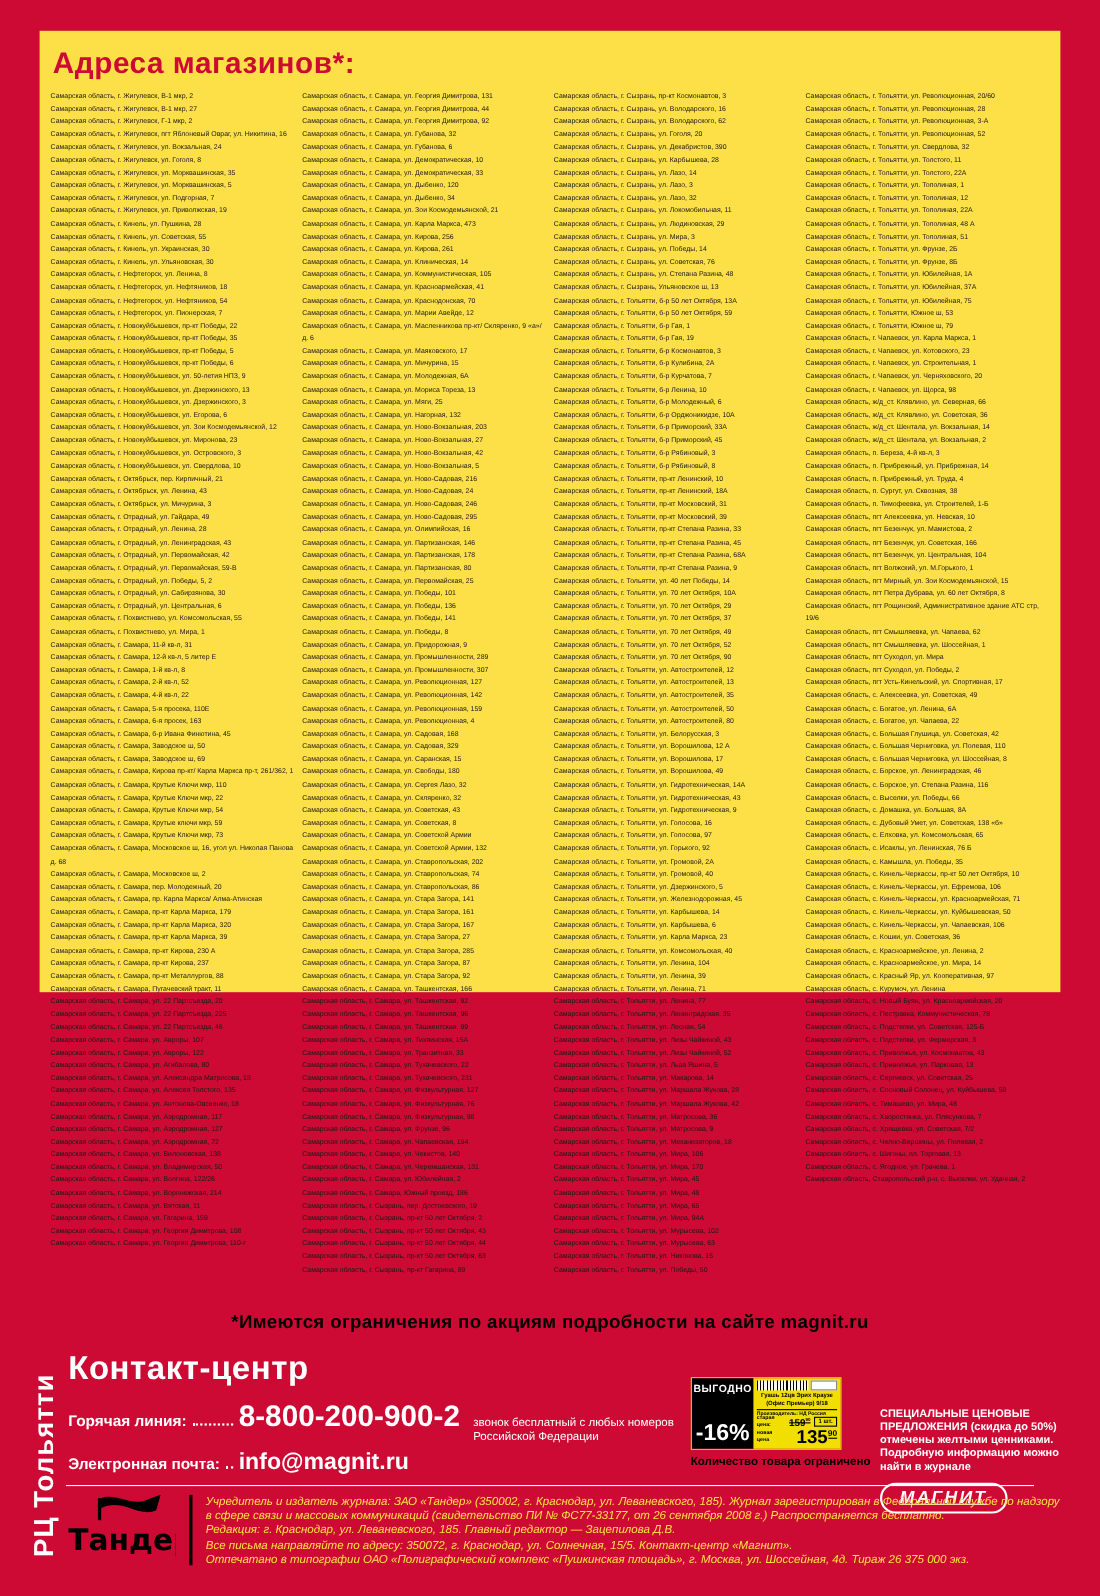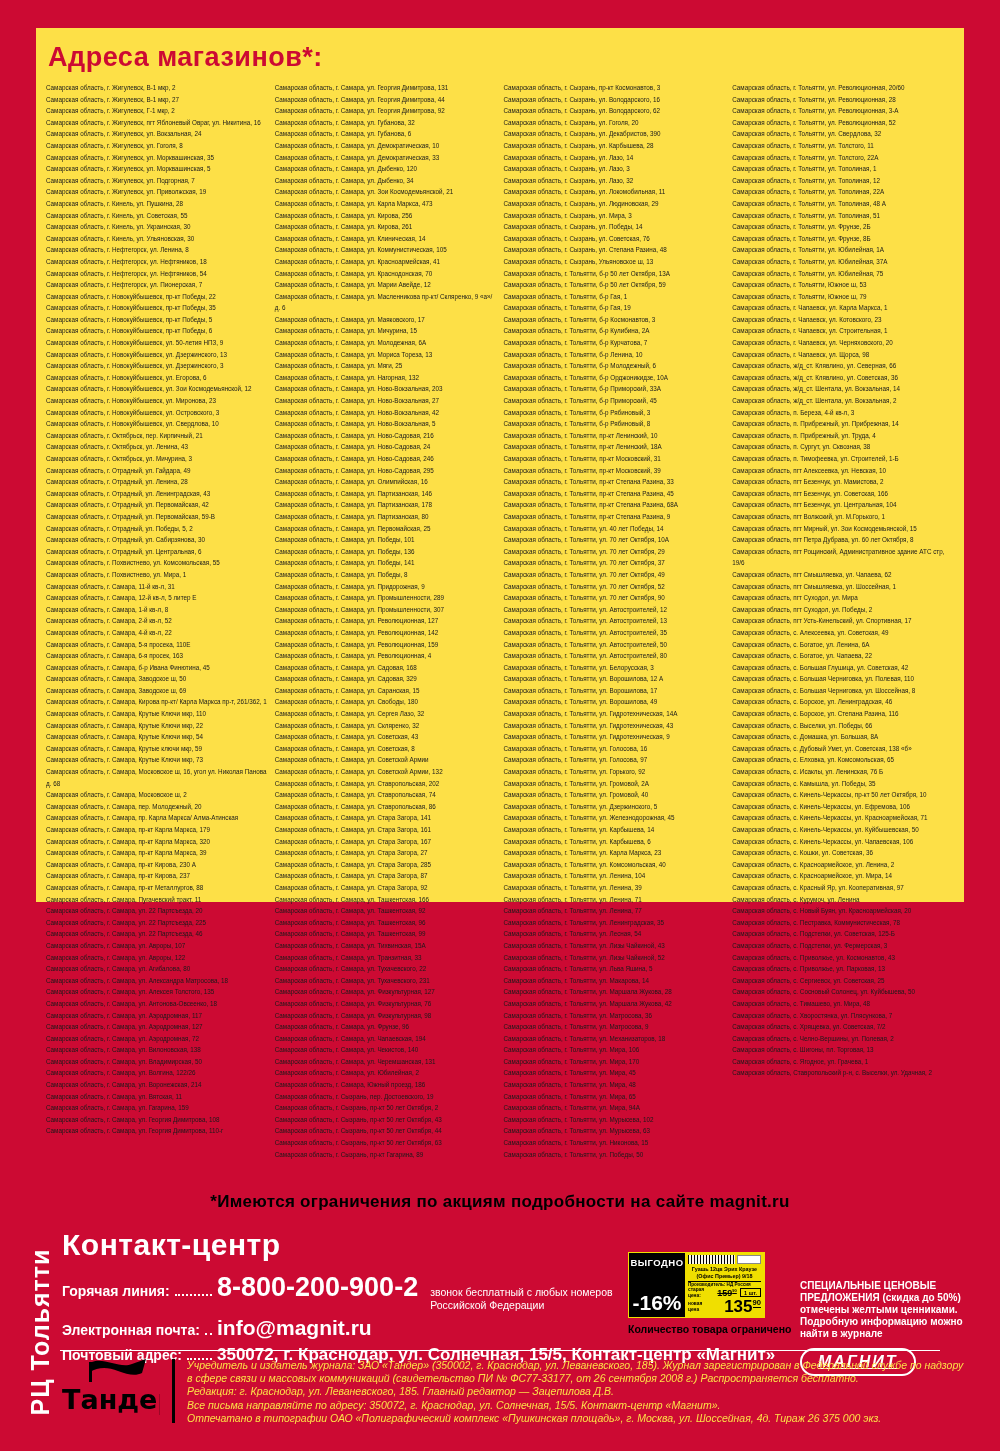--- a/index.html
+++ b/index.html
@@ -481,27 +481,20 @@
       </div>
 
       <div class="crow">
         <span class="lblwrap">
           <span class="clabel">Электронная почта:</span>
           <span class="dots"></span>
         </span>
         <span class="email">info@magnit.ru</span>
       </div>
 
-      <div class="crow">
-        <span class="lblwrap">
-          <span class="clabel">Почтовый адрес:</span>
-          <span class="dots"></span>
-        </span>
-        <span class="postal">350072, г. Краснодар, ул. Солнечная, 15/5, Контакт-центр «Магнит»</span>
-      </div>
     </div>
 
     <div class="promo">
       <div class="tag">
         <div class="tag-left">
           <div class="vygodno">ВЫГОДНО</div>
           <div class="disc">-16%</div>
         </div>
         <div class="tag-right">
           <div class="bcrow">

